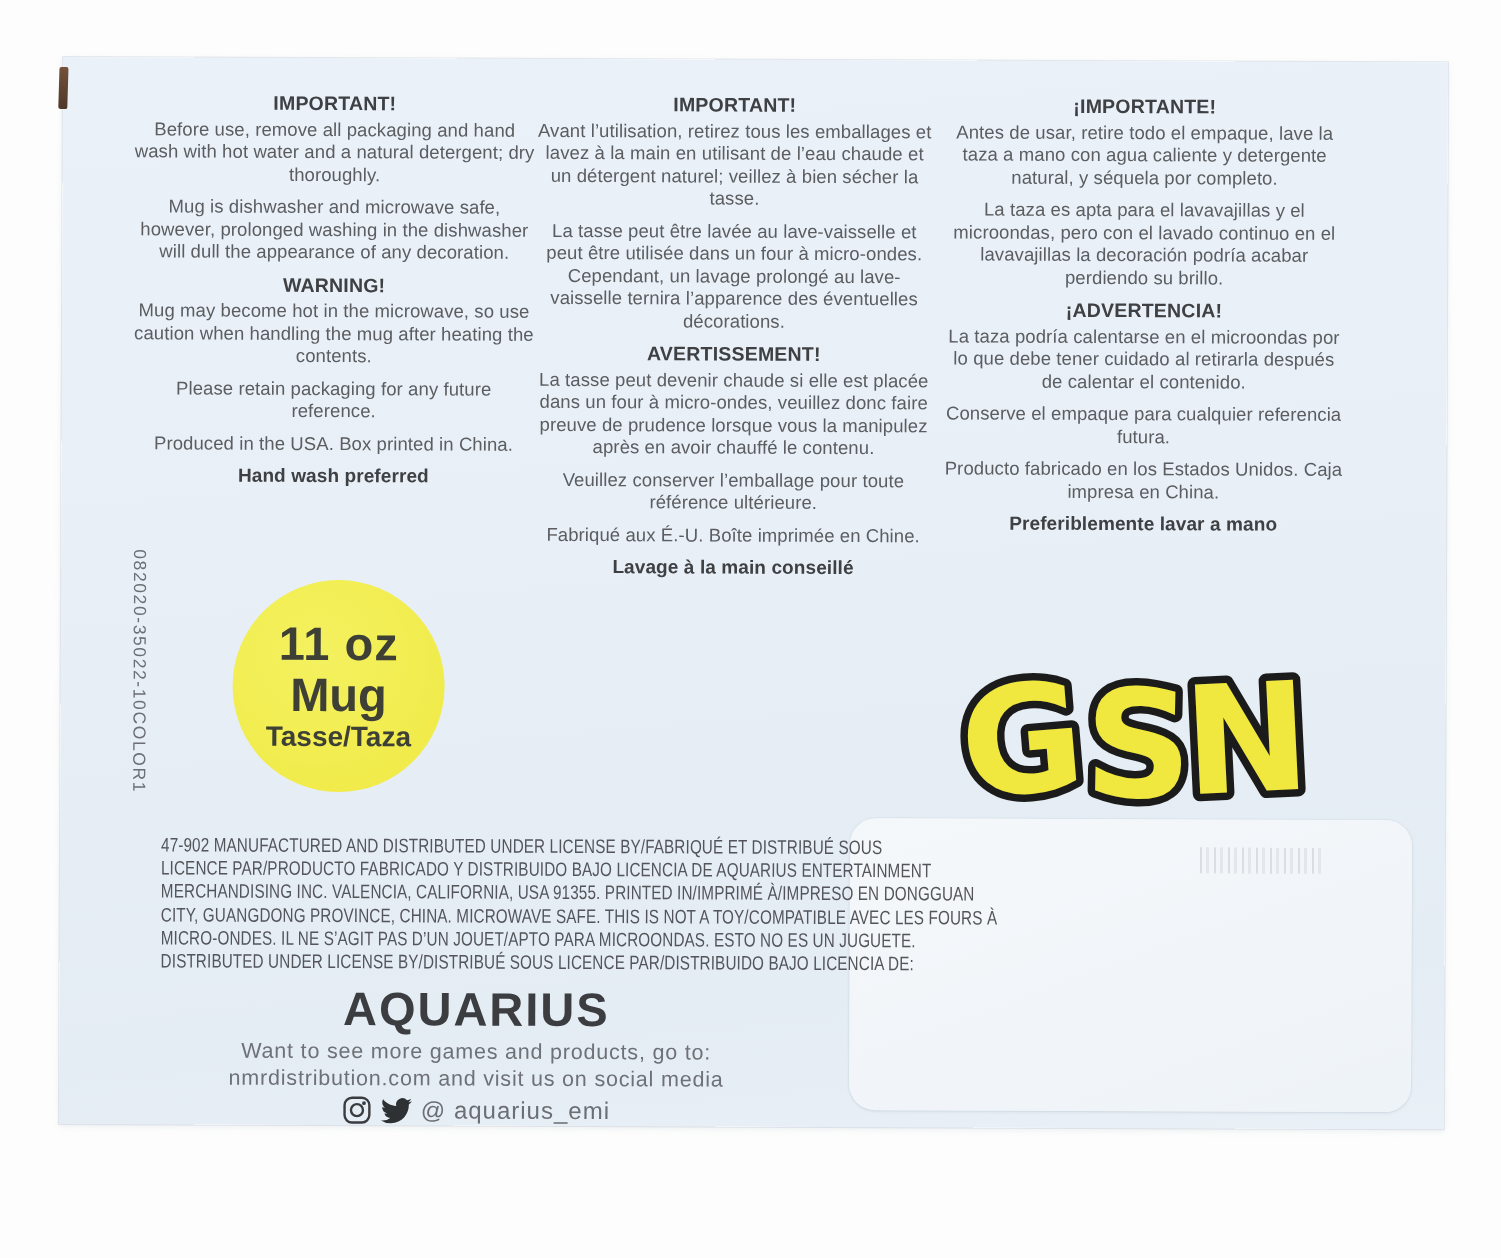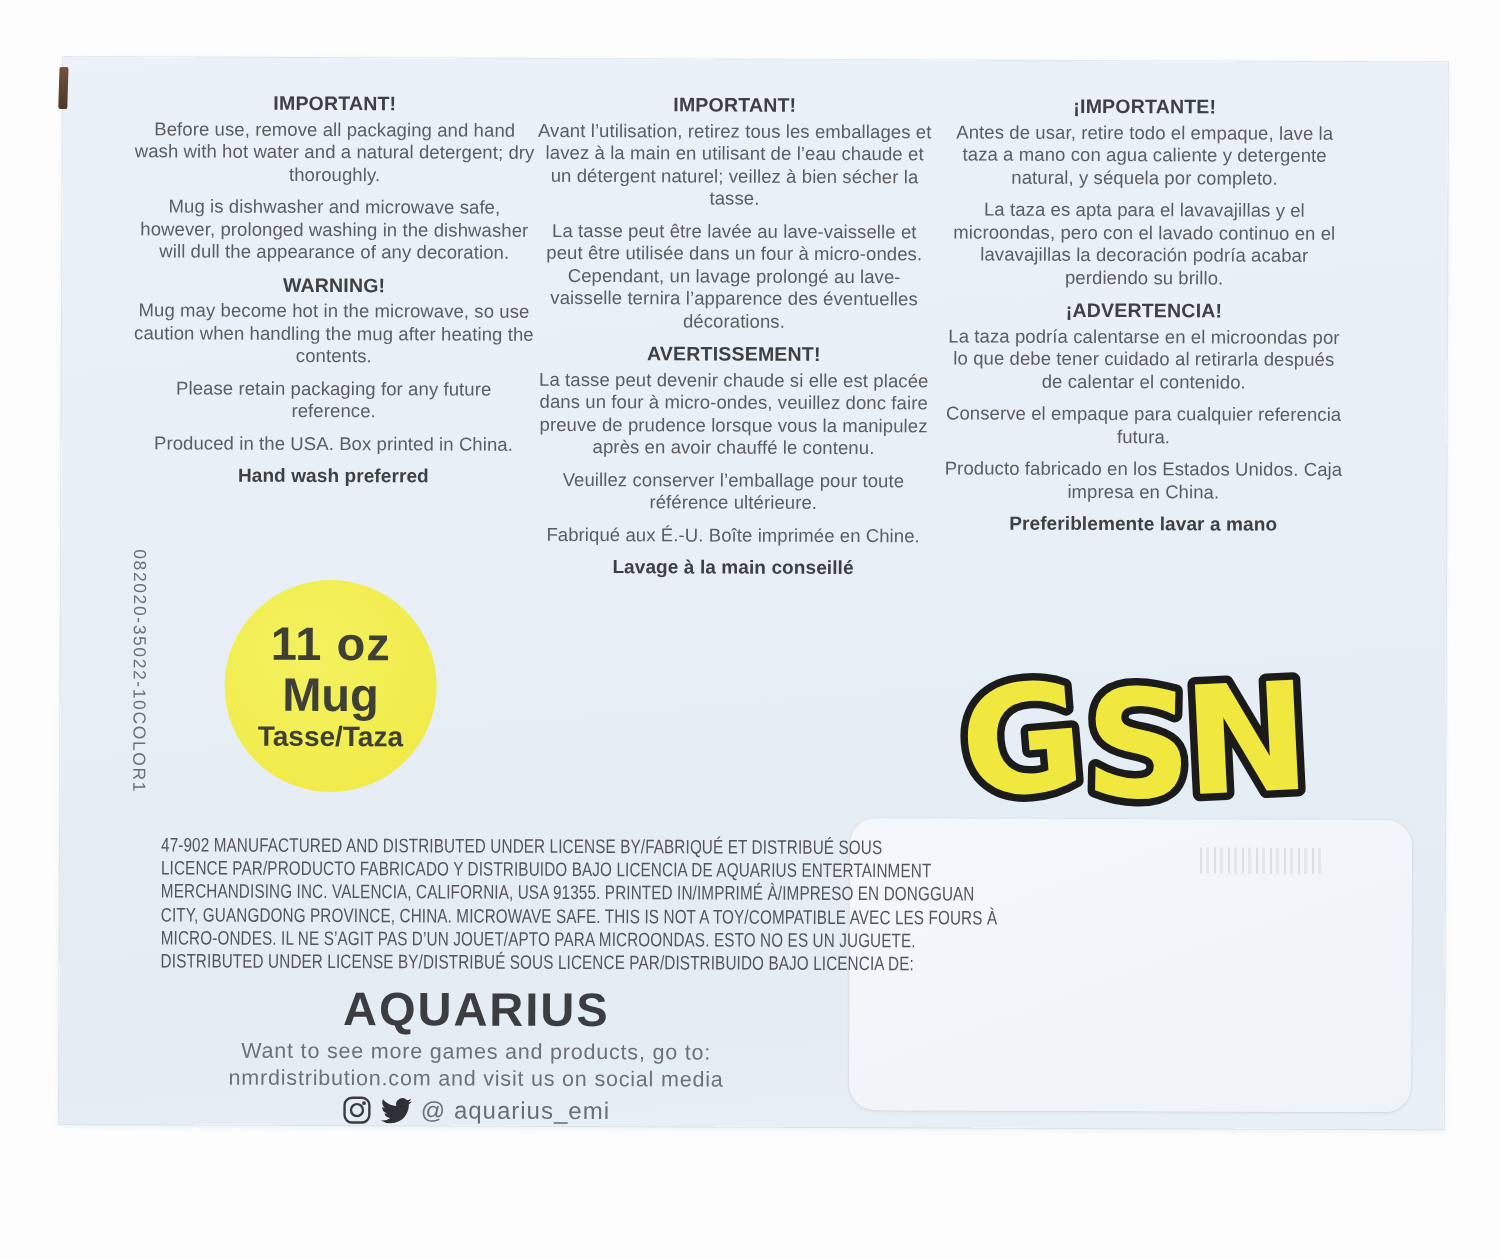--- a/index.html
+++ b/index.html
@@ -30,21 +30,21 @@
   }
   .col h3:first-child{margin-top:0;}
   .col p{margin:4px 0 10px;}
   .bold-note{font-weight:bold;color:#3e4043;margin-top:12px;font-size:19px;}
   .side-code{
     position:absolute;left:68px;top:492px;height:300px;
     writing-mode:vertical-rl;
     font-size:17.5px;letter-spacing:1.6px;color:#6c6f73;
   }
   .badge{
-    position:absolute;left:164px;top:522px;width:212px;height:212px;border-radius:50%;
+    position:absolute;left:172px;top:522px;width:212px;height:212px;border-radius:50%;
     background:radial-gradient(circle at 40% 35%,#f4f160,#f1ec4c 70%,#eee748);
     display:flex;flex-direction:column;align-items:center;justify-content:center;
     color:#3e4036;text-align:center;
   }
   .badge-l1{font-size:47px;font-weight:bold;line-height:50px;letter-spacing:1px;}
   .badge-l2{font-size:47px;font-weight:bold;line-height:52px;text-align:center;}
   .badge-l3{font-size:28px;font-weight:bold;line-height:32px;}
   .gsn{position:absolute;left:885px;top:592px;width:380px;height:180px;}
   .legal{
     position:absolute;left:12px;top:776px;width:810px;text-align:center;

